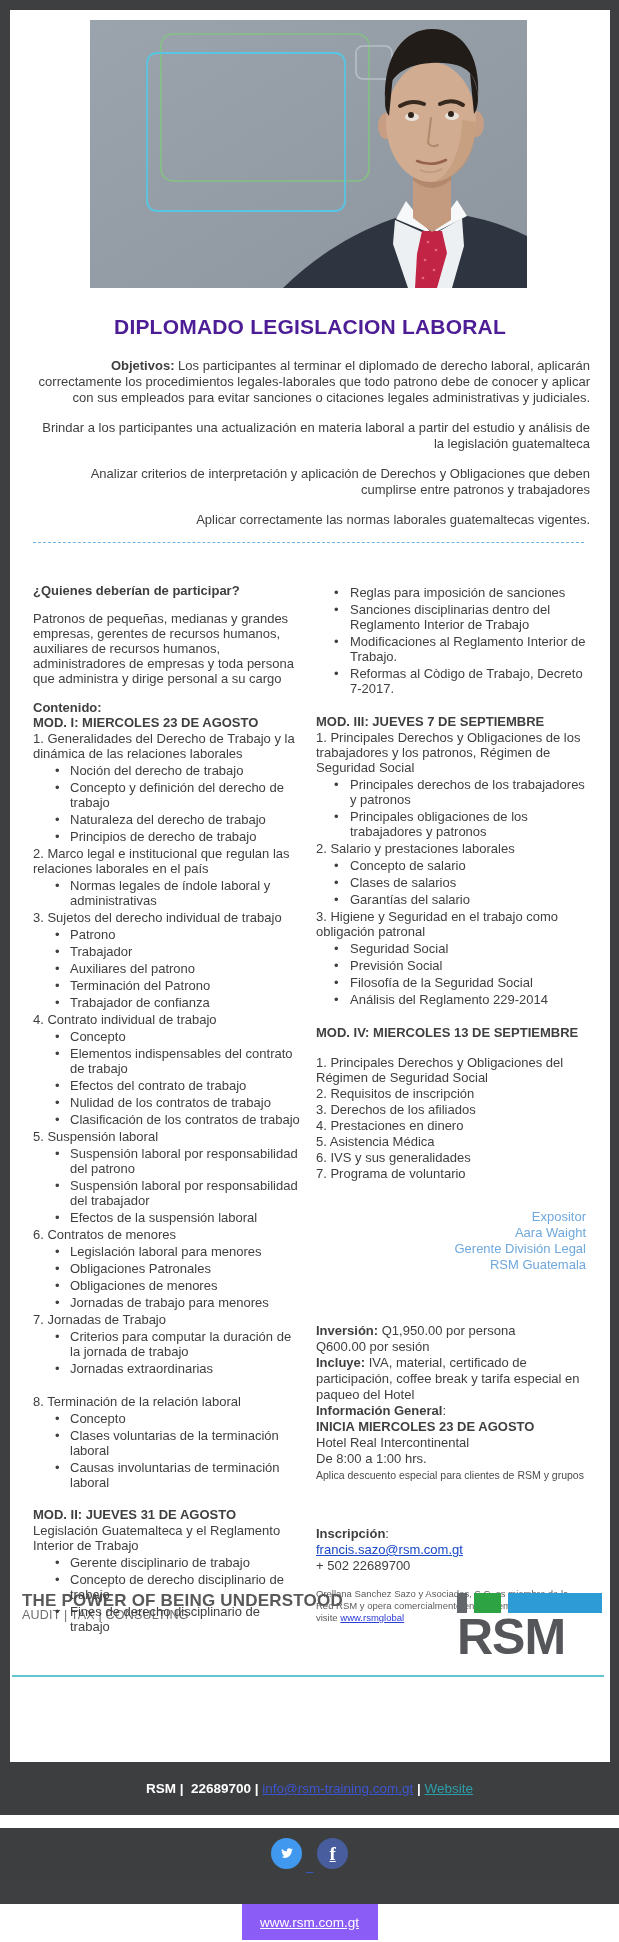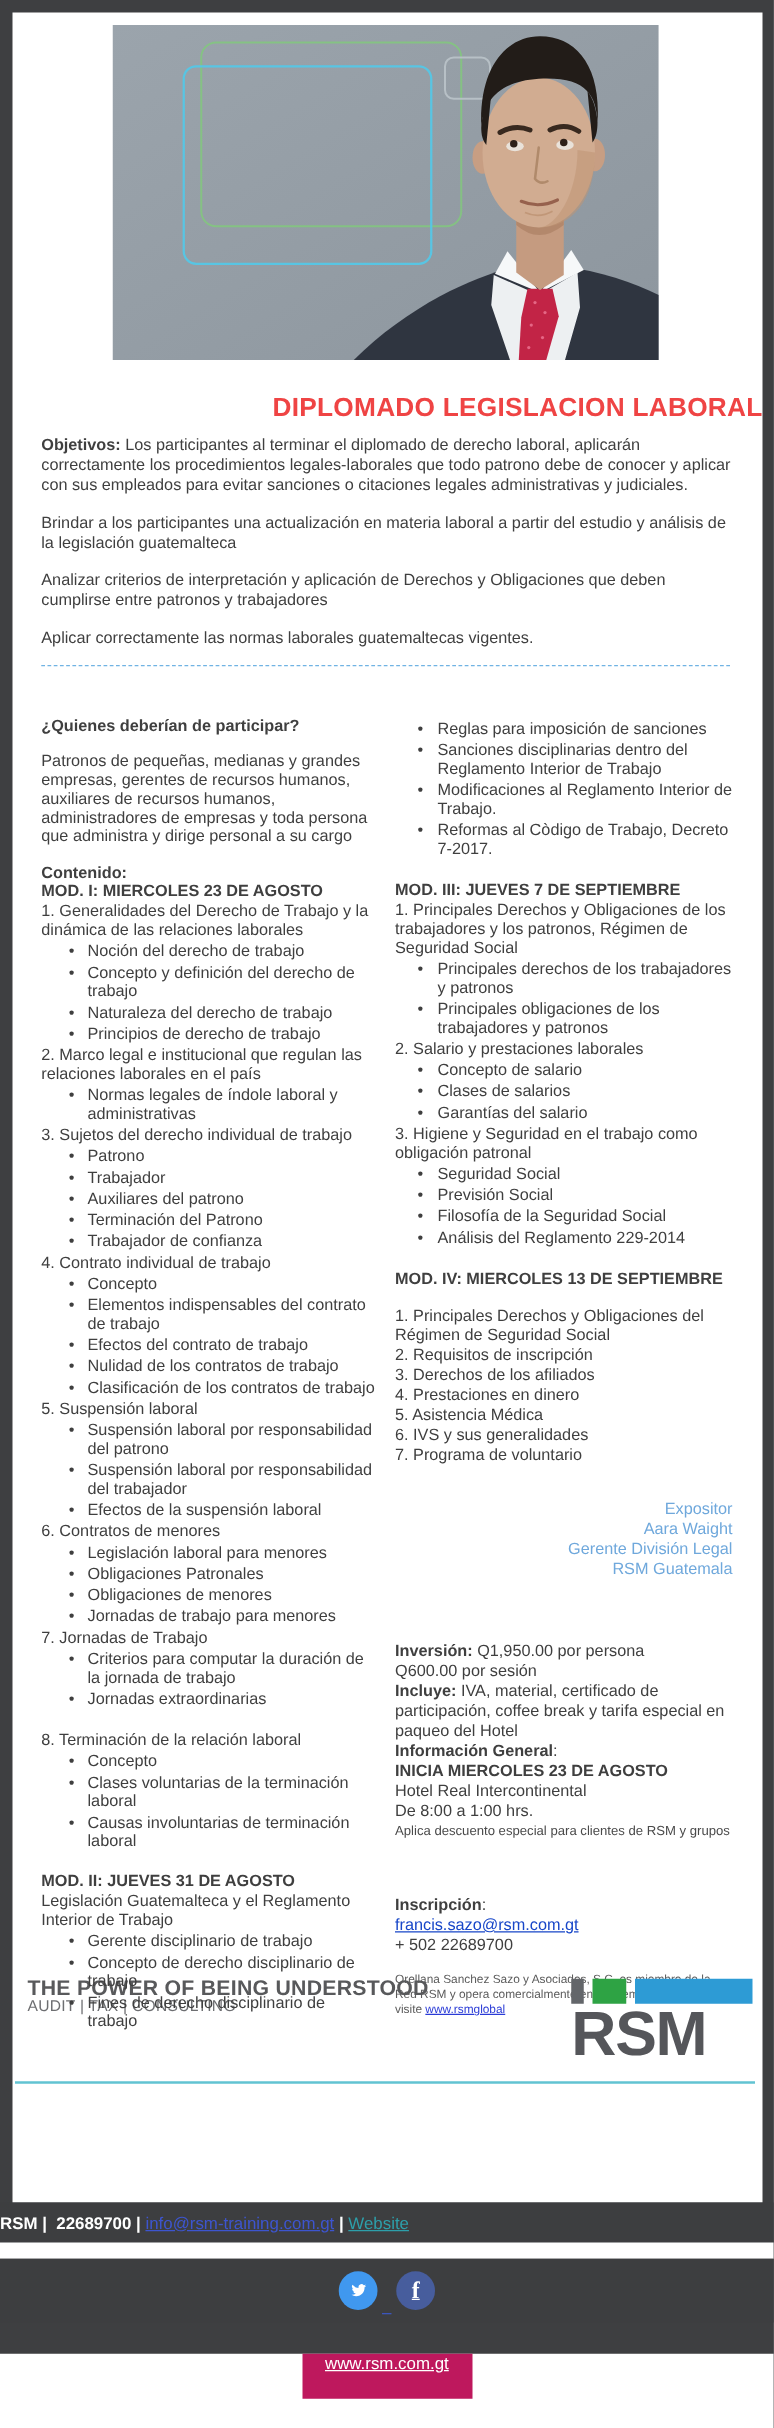--- a/index.html
+++ b/index.html
@@ -1,21 +1,21 @@
 <!DOCTYPE html>
 <html><head>
 <meta charset="utf-8">
 <style>
   html,body{margin:0;padding:0;}
   body{background:#3e3f41;font-family:"Liberation Sans",sans-serif;color:#3f3f3f;}
   .page{width:619px;padding-top:10px;background:#3e3f41;}
   .card{width:600px;height:1752px;margin-left:10px;background:#ffffff;overflow:hidden;box-sizing:border-box;}
   .hero{margin:10px 0 0 80px;width:437px;height:268px;display:block;}
-  .title{margin-top:26px;text-align:right;color:#ef4444;font-size:21px;font-weight:bold;letter-spacing:.2px;line-height:26px;}
-  .objetivos{margin:8px 20px 0 23px;font-size:13px;line-height:16px;}
+  .title{margin-top:26px;text-align:center;color:#4c1d95;font-size:21px;font-weight:bold;letter-spacing:.2px;line-height:26px;}
+  .objetivos{margin:18px 20px 0 23px;font-size:13px;line-height:16px;text-align:right;}
   .objetivos p{margin:0 0 14px 0;}
   .sep-dashed{border:0;border-top:1px dashed #70b3e3;margin:0 6px 0 0;height:0;}
   .columns{display:flex;margin:40px 20px 0 23px;height:986px;font-size:13px;line-height:15px;}
   .col-left{flex:0 0 270px;width:270px;}
   .col-right{flex:1;margin-left:13px;}
   .who-title{font-weight:bold;margin-bottom:13px;}
   .who-text{margin-bottom:14px;}
   .li-head{font-weight:bold;}
   .li-num{margin-top:1px;}
   .li-bullet{position:relative;padding-left:37px;margin:2px 0;}
@@ -34,32 +34,32 @@
   .tag1{font-size:17px;font-weight:bold;color:#58595b;line-height:15px;letter-spacing:.2px;}
   .tag2{font-size:12.5px;color:#6d6e71;line-height:15px;letter-spacing:.2px;}
   .logo{text-align:left;}
   .logo-squares{display:flex;justify-content:flex-end;align-items:center;height:20px;}
   .sq{display:inline-block;height:20px;}
   .sq-gray{width:10px;background:#63666a;margin-right:7px;}
   .sq-green{width:27px;background:#2ea344;margin-right:7px;}
   .sq-blue{width:94px;background:#2d9bd5;}
   .logo-text{font-size:50px;font-weight:bold;color:#55565a;line-height:42px;margin-top:3px;letter-spacing:-1px;}
   .teal-line{border:0;border-top:2px solid #62c3d2;margin:17px 6px 0 2px;height:0;}
-  .contact-bar{height:32px;background:#3d3e40;display:flex;align-items:center;font-size:13.5px;color:#ffffff;}
+  .contact-bar{height:53px;background:#3d3e40;display:flex;align-items:center;justify-content:center;font-size:13.5px;color:#ffffff;}
   .contact-bar .wb{font-weight:bold;white-space:pre;}
   .contact-bar a.email{color:#3d55cf;text-decoration:underline;cursor:pointer;}
   .contact-bar a.website{color:#2d9faa;text-decoration:underline;cursor:pointer;}
   .white-strip{height:13px;background:#ffffff;}
   .social-bar{height:51px;background:#3d3e40;display:flex;align-items:center;justify-content:center;}
   .soc{width:31px;height:31px;border-radius:50%;display:flex;align-items:center;justify-content:center;cursor:pointer;}
   .tw{background:#4098ef;margin-right:4px;}
   .fb{background:#475d9d;margin-left:4px;color:#ffffff;font-weight:bold;font-size:19px;font-family:"Liberation Serif",serif;}
   .us{color:#3b5bdb;font-size:13px;align-self:flex-end;margin-bottom:6px;}
   .bottom-white{height:70px;background:#ffffff;}
-  .site-btn{width:136px;height:36px;background:#be185d;margin:25px auto 0;display:flex;align-items:flex-start;justify-content:center;}
+  .site-btn{width:136px;height:36px;background:#8b5cf6;margin:25px auto 0;display:flex;align-items:center;justify-content:center;}
   .site-btn a{color:#ffffff;font-size:13.5px;text-decoration:underline;cursor:pointer;}
 </style>
 </head>
 <body>
 
 <div class="page">
   <div class="card">
 
     <svg class="hero" viewBox="0 0 437 268" xmlns="http://www.w3.org/2000/svg">
       <defs>

